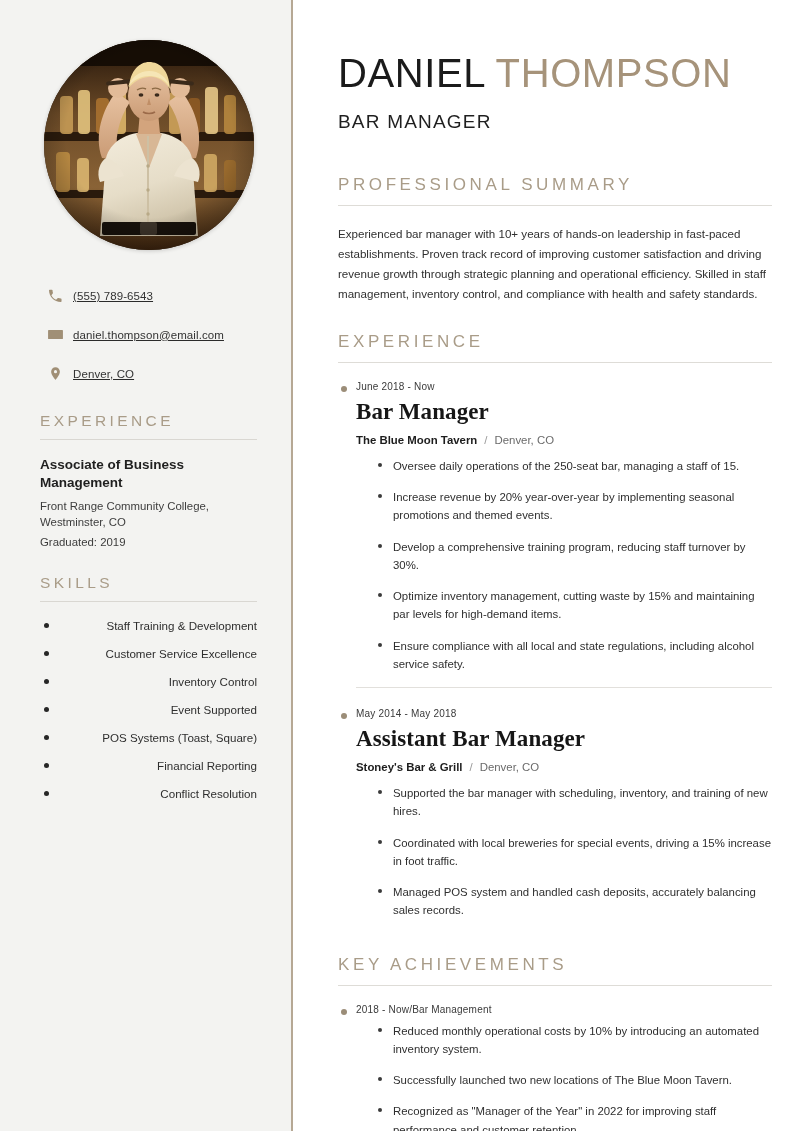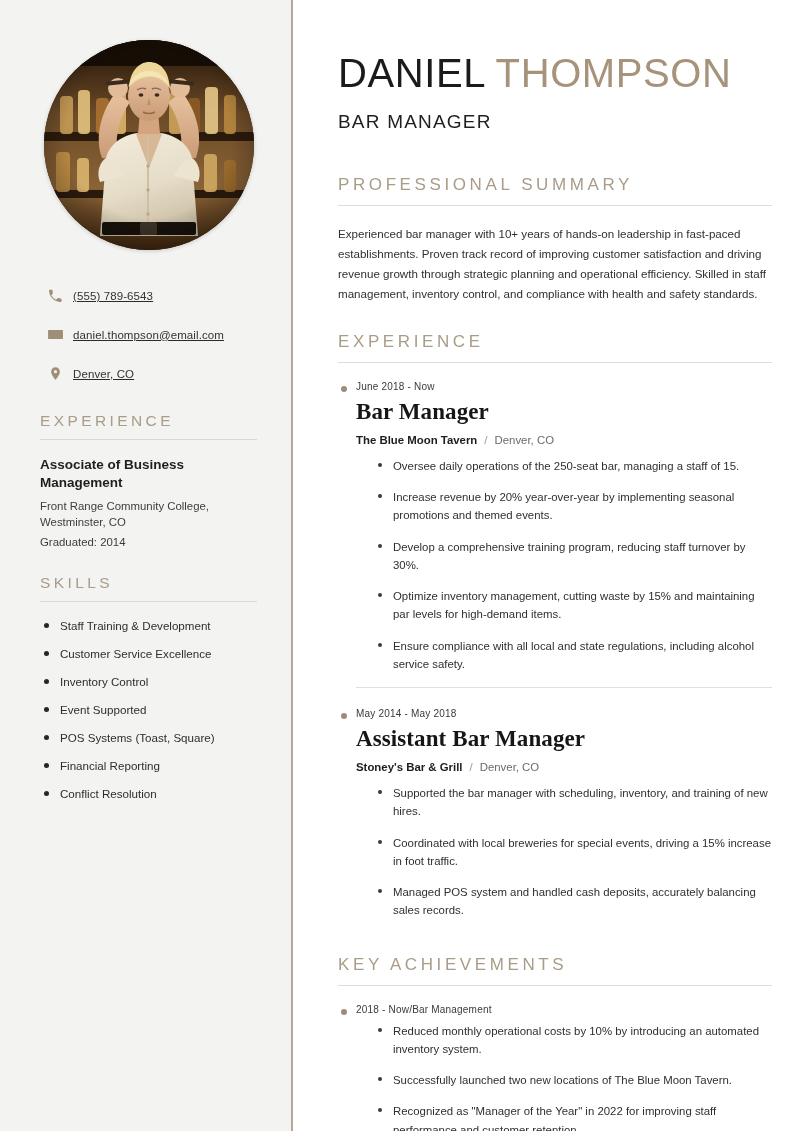--- a/index.html
+++ b/index.html
@@ -44,21 +44,21 @@
   .side-head {
     font-size:15.5px; letter-spacing:3.4px; color:#a99c88;
     font-weight:400; padding-bottom:9px; margin-top:26px;
   }
   .side-rule { height:1px; background:#d9d7d2; margin-bottom:16px; }
 
   .edu-degree { font-size:13.5px; font-weight:bold; color:#1f1f1f; line-height:1.32; margin-bottom:6px; }
   .edu-school { font-size:11.4px; color:#3d3d3d; line-height:1.45; margin-bottom:5px; }
   .edu-grad { font-size:11.4px; color:#3d3d3d; }
 
-  .skills { list-style:none; margin-top:0; }
+  .skills { list-style:none; margin-top:0;text-align:right; }
   .skills li { position:relative; padding-left:20px; font-size:11.6px; color:#2e2e2e; margin-bottom:13px; line-height:1.3; }
   .skills li::before {
     content:""; position:absolute; left:4px; top:5px;
     width:5px; height:5px; border-radius:50%; background:#262626;
   }
 
   
   .main { flex:1; padding:52px 28px 0 45px; min-width:0; }
 
   .name { font-size:40px; font-weight:300; letter-spacing:.6px; line-height:1.05; margin-bottom:17px; white-space:nowrap; }
@@ -217,21 +217,21 @@
         </span>
         <span class="c-text">Denver, CO</span>
       </div>
     </div>
 
     <section class="side-section">
       <div class="side-head">EXPERIENCE</div>
       <div class="side-rule"></div>
       <div class="edu-degree">Associate of Business Management</div>
       <div class="edu-school">Front Range Community College, Westminster, CO</div>
-      <div class="edu-grad">Graduated: 2014</div>
+      <div class="edu-grad">Graduated: 2019</div>
     </section>
 
     <section class="side-section">
       <div class="side-head">SKILLS</div>
       <div class="side-rule"></div>
       <ul class="skills">
         <li>Staff Training &amp; Development</li>
         <li>Customer Service Excellence</li>
         <li>Inventory Control</li>
         <li>Event Supported</li>

